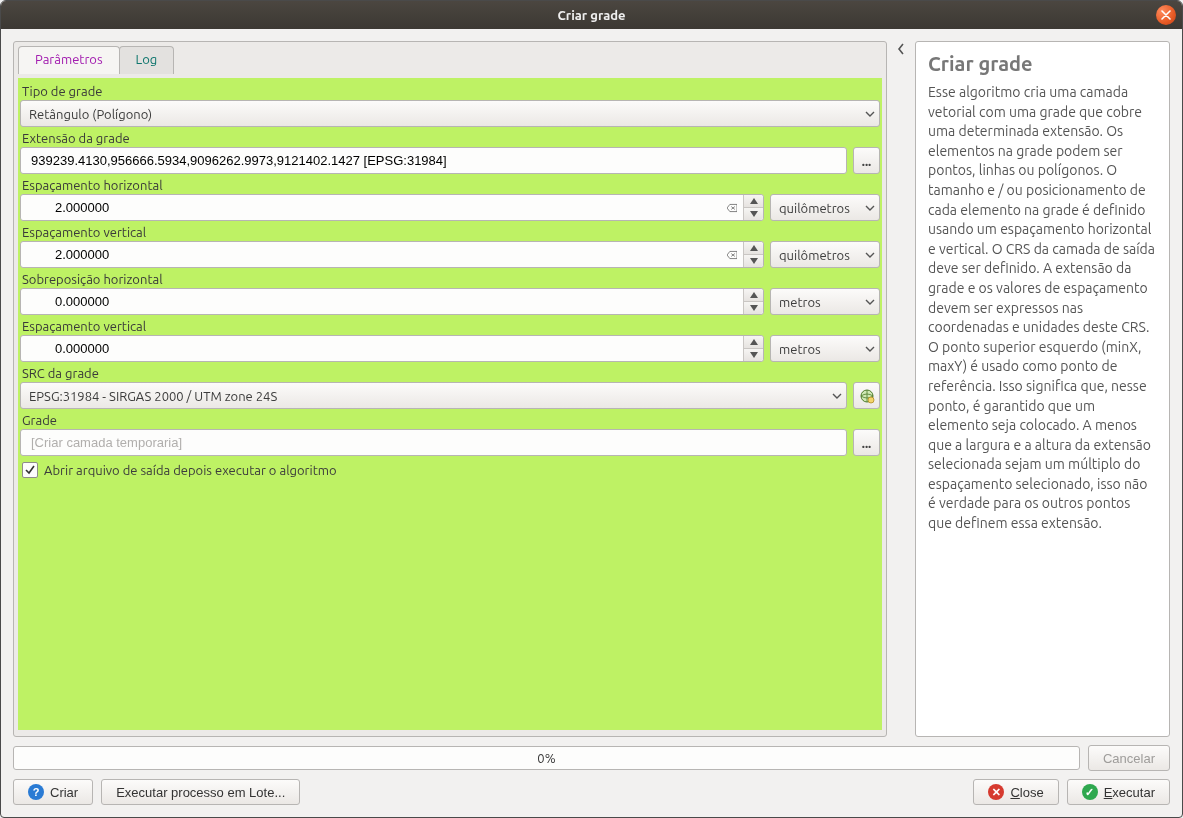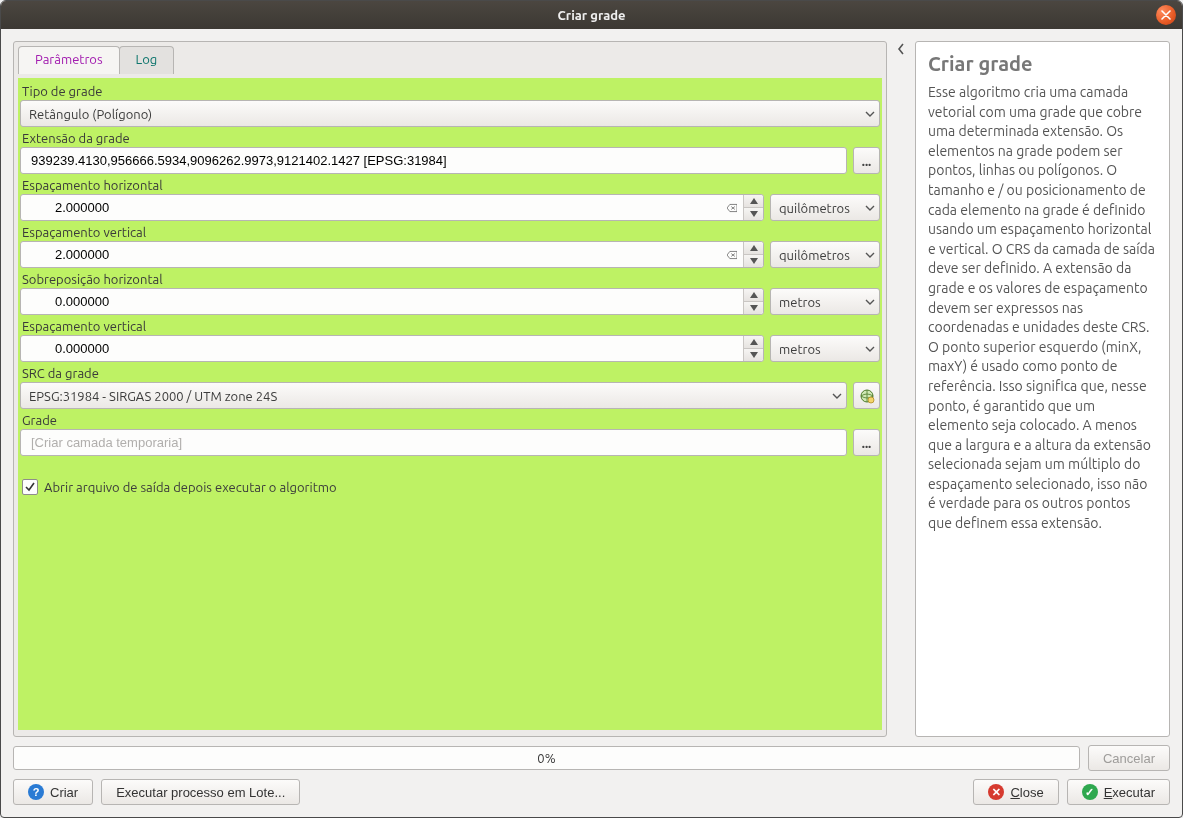--- a/index.html
+++ b/index.html
@@ -26,21 +26,21 @@
   .spin-outer { flex:1; padding:0 0 0 8px; }
   .spin-outer input { border:none; background:transparent; flex:1; font-size:13px; outline:none;margin-left:24px; }
   .clear-btn { width:22px; height:100%; display:flex; align-items:center; justify-content:center; border:none; background:transparent; cursor:pointer; color:#6b6b6b;}
   .spin { width:20px; height:100%; display:flex; flex-direction:column; border-left:1px solid #c9c6c3; }
   .spin button { flex:1; border:none; background:linear-gradient(#f6f5f3,#e6e3e0); cursor:pointer; display:flex; align-items:center; justify-content:center; padding:0;}
   .spin button:first-child { border-bottom:1px solid #c9c6c3; border-radius:0 3px 0 0;}
   .spin button:last-child { border-radius:0 0 3px 0;}
   .unit-select { width:110px; padding:0 4px 0 8px; cursor:pointer; background:linear-gradient(#fcfbfa,#ebe8e5); }
   .unit-select .caret{ margin-left:auto;}
   .sq-btn { width:27px; height:27px; border:1px solid #b7b5b3; border-radius:3px; background:linear-gradient(#fcfbfa,#ebe8e5); display:flex; align-items:center; justify-content:center; cursor:pointer; font-weight:bold; color:#444;}
-  .checkbox-row { display:flex; align-items:center; gap:6px; margin-top:23px; margin-left:2px;}
+  .checkbox-row { display:flex; align-items:center; gap:6px; margin-top:6px; margin-left:2px;}
   .checkbox { width:16px; height:16px; border:1px solid #8f8d8a; border-radius:2px; background:#fdfdfc; display:flex; align-items:center; justify-content:center; cursor:pointer;}
   .collapse-handle { width:12px; display:flex; align-items:flex-start; justify-content:center; padding-top:2px; cursor:pointer; color:#555;}
   .right-pane { width:255px; border:1px solid #b7b5b3; background:#ffffff; border-radius:3px; padding:10px 12px; overflow:auto;}
   .right-pane h2 { margin:0 0 8px 0; font-size:20px; font-weight:700; color:#777;}
   .right-pane p { margin:0; font-size:14px; line-height:1.4; color:#555;}
   .bottom-area { display:flex; flex-direction:column; gap:8px; }
   .progress-row { display:flex; gap:8px; align-items:center;}
   .progress-bar { flex:1; height:24px; border:1px solid #b7b5b3; border-radius:3px; background:#fdfdfc; position:relative; display:flex; align-items:center; justify-content:center;}
   .progress-text { font-size:13px; color:#3a3a3a;}
   .btn { height:26px; padding:0 14px; border:1px solid #b7b5b3; border-radius:3px; background:linear-gradient(#fcfbfa,#ebe8e5); display:inline-flex; align-items:center; gap:6px; cursor:pointer; font-size:13px; color:#333;}

